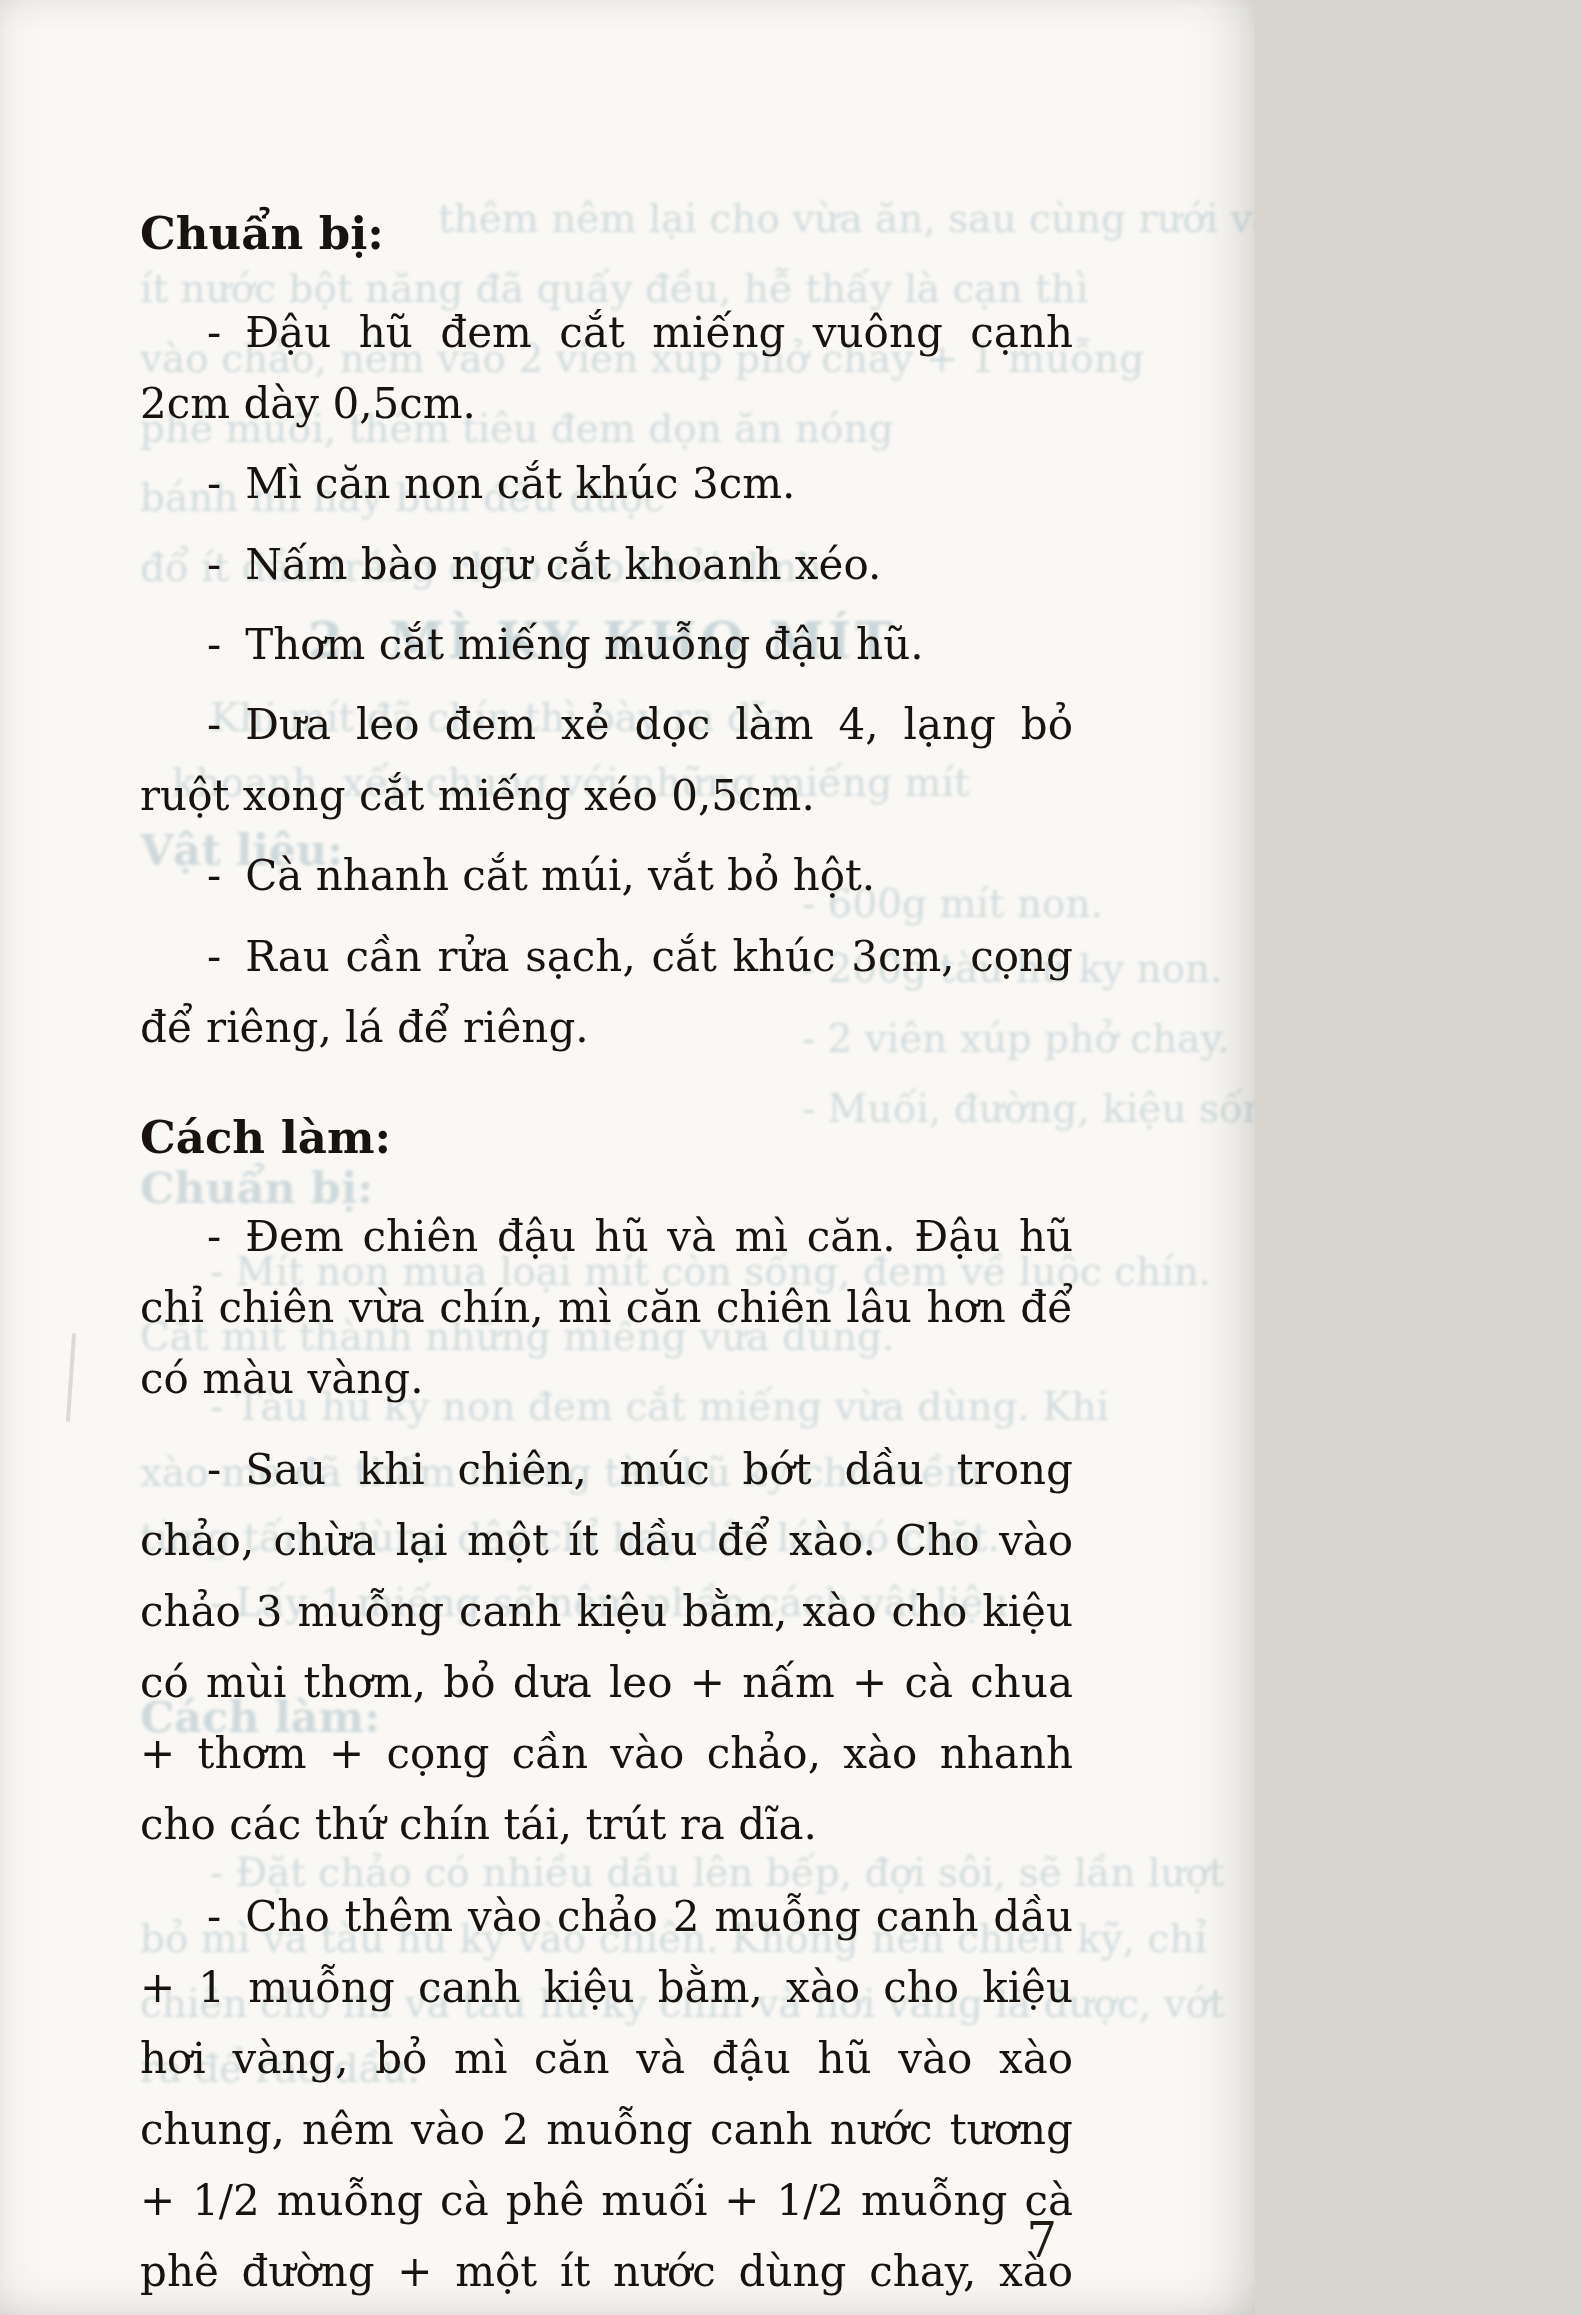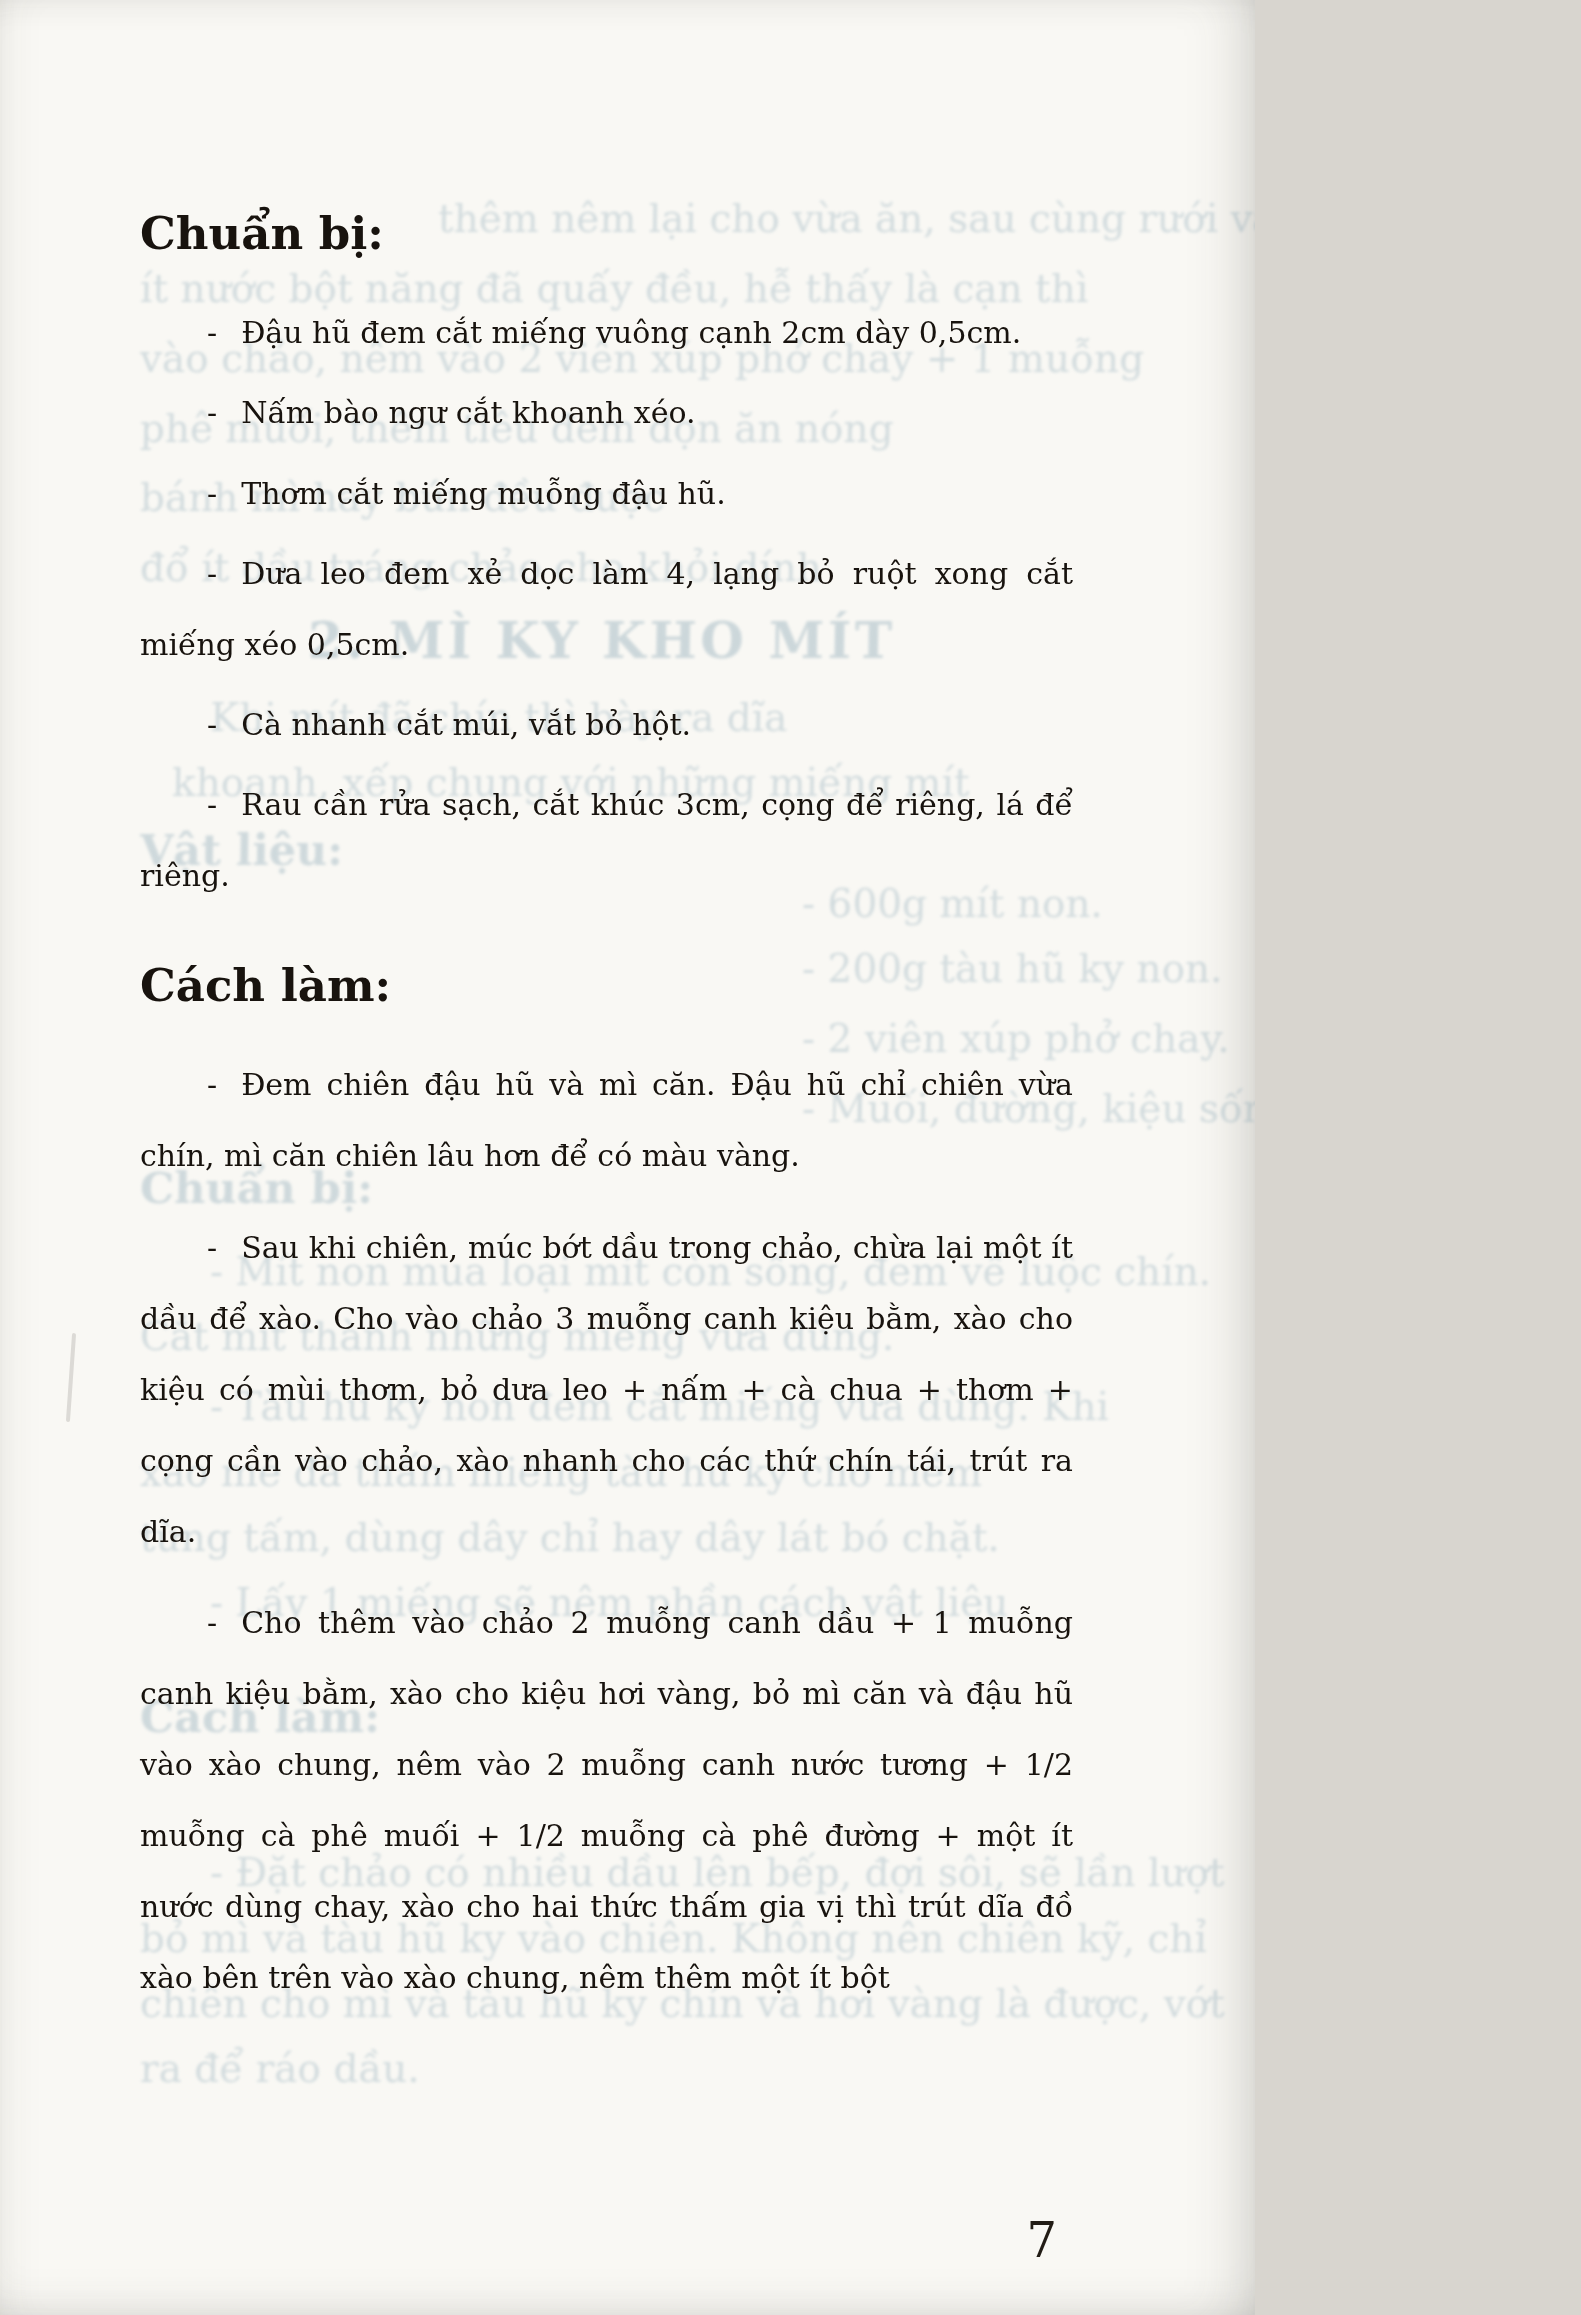--- a/index.html
+++ b/index.html
@@ -24,21 +24,21 @@
     position:absolute;white-space:nowrap;
     font-size:39px;color:#6f93a6;opacity:.28;
     filter:blur(1.5px);transform:skewX(-1deg);
   }
   .bleed-big{font-size:50px;font-weight:bold;opacity:.32;letter-spacing:3.7px;}
   .bleed-bold{font-weight:bold;font-size:43px;opacity:.30;}
   .content{position:absolute;left:140px;right:182px;top:207px;z-index:2;}
   .heading{font-size:45px;font-weight:bold;margin:0 0 37px 0;}
   .heading-2{margin-top:48px;}
   .item{
-    font-size:30px;line-height:71px;margin:0 0 9.3px 0;
+    font-size:42px;line-height:71px;margin:0 0 9.3px 0;
     text-align:justify;text-indent:67px;
   }
   .para{margin-bottom:20.5px;}
   .dash{padding-right:24px;}
   .page-number{
     position:absolute;right:198px;bottom:48px;z-index:2;
     font-size:48px;color:#221c15;
   }
   .crease{
     position:absolute;left:69px;top:1333px;width:3.7px;height:89px;
@@ -79,20 +79,21 @@
       <span class="bleed-line" style="left: 140px; top: 1981px;">chiên cho mì và tàu hũ ky chín và hơi vàng là được, vớt</span>
       <span class="bleed-line" style="left: 140px; top: 2046px;">ra để ráo dầu.</span>
     </div>
   <div class="crease"></div>
 
   <div class="content">
 
     <h2 class="heading">Chuẩn bị:</h2>
 
     <p class="item"><span class="dash">-</span><span>Đậu hũ đem cắt miếng vuông cạnh 2cm dày 0,5cm.</span></p>
+    <p class="item"><span class="dash">-</span><span>Mì căn non cắt khúc 3cm.</span></p>
     <p class="item"><span class="dash">-</span><span>Nấm bào ngư cắt khoanh xéo.</span></p>
     <p class="item"><span class="dash">-</span><span>Thơm cắt miếng muỗng đậu hũ.</span></p>
     <p class="item"><span class="dash">-</span><span>Dưa leo đem xẻ dọc làm 4, lạng bỏ ruột xong cắt miếng xéo 0,5cm.</span></p>
     <p class="item"><span class="dash">-</span><span>Cà nhanh cắt múi, vắt bỏ hột.</span></p>
     <p class="item"><span class="dash">-</span><span>Rau cần rửa sạch, cắt khúc 3cm, cọng để riêng, lá để riêng.</span></p>
 
     <h2 class="heading heading-2">Cách làm:</h2>
 
     <p class="item para"><span class="dash">-</span><span>Đem chiên đậu hũ và mì căn. Đậu hũ chỉ chiên vừa chín, mì căn chiên lâu hơn để có màu vàng.</span></p>
     <p class="item para"><span class="dash">-</span><span>Sau khi chiên, múc bớt dầu trong chảo, chừa lại một ít dầu để xào. Cho vào chảo 3 muỗng canh kiệu bằm, xào cho kiệu có mùi thơm, bỏ dưa leo + nấm + cà chua + thơm + cọng cần vào chảo, xào nhanh cho các thứ chín tái, trút ra dĩa.</span></p>

